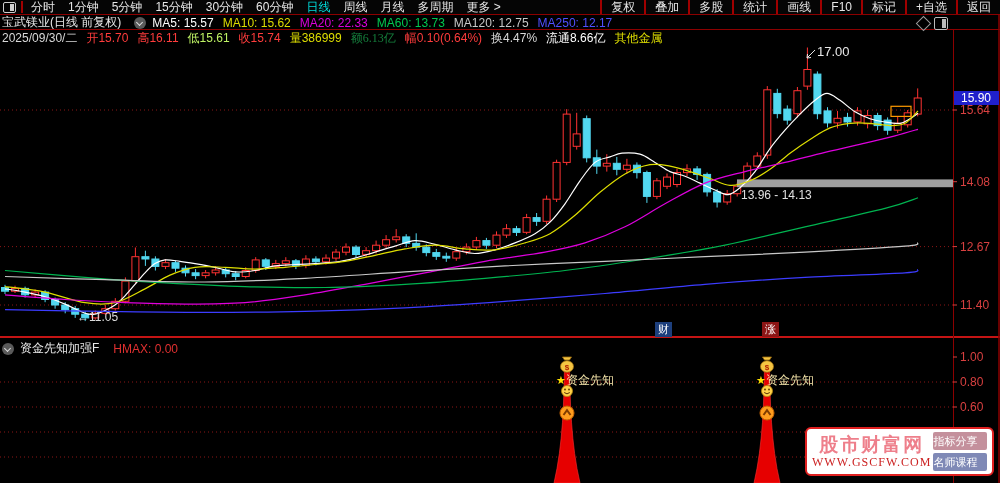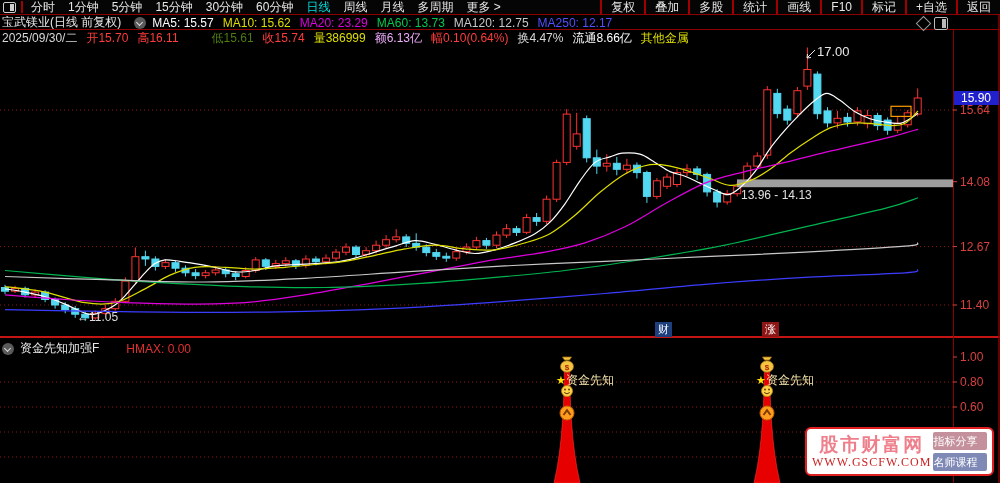--- a/index.html
+++ b/index.html
@@ -36,21 +36,21 @@
               border-radius:2px;z-index:6;}
   #panel-icon:after{content:"";position:absolute;right:1px;top:1px;bottom:1px;width:4px;background:#bbb;}
   svg#chart{position:absolute;left:0;top:0;z-index:1;}
   
   .annot{position:absolute;color:#e8e8e8;font-size:13px;z-index:3;white-space:nowrap;}
   
   .chip{position:absolute;top:322px;width:17px;height:15px;color:#fff;font-size:11px;line-height:15px;
         text-align:center;z-index:3;}
   
   #sub-header{position:absolute;left:2px;top:340px;display:flex;align-items:center;z-index:4;font-size:12px;}
-  #sub-title{color:#e8e8e8;margin-right:27px;}
+  #sub-title{color:#e8e8e8;margin-right:14px;}
   #sub-hmax{color:#e03030;}
   
   #watermark{position:absolute;left:805px;top:427px;width:189px;height:49px;background:#fff;
              border:2px solid #e02020;border-radius:6px;z-index:7;display:flex;align-items:center;
              padding:0 5px;box-sizing:border-box;}
   #wm-left{flex:1;text-align:center;}
   #wm-title{font-size:19px;font-weight:bold;color:#ee7f8b;letter-spacing:2px;line-height:21px;}
   #wm-url{font-size:12px;font-weight:normal;color:#c22;font-family:"Liberation Serif","DejaVu Serif",serif;
           letter-spacing:1px;line-height:14px;}
   #wm-right{width:60px;display:flex;flex-direction:column;gap:3px;margin-left:2px;}
@@ -91,35 +91,35 @@
         <span class="tb-btn">返回</span>
       </div>
   </div>
 
   <div id="info-row1" class="info-row">
     <span class="f-span" style="color:#e8e8e8">宝武镁业(日线 前复权)</span>
     <span class="chev-circle"></span>
 
   <span class="f-span" style="color: rgb(255, 255, 255);">MA5: 15.57</span>
       <span class="f-span" style="color: rgb(222, 222, 0);">MA10: 15.62</span>
-      <span class="f-span" style="color: rgb(222, 0, 222);">MA20: 23.29</span>
+      <span class="f-span" style="color: rgb(222, 0, 222);">MA20: 22.33</span>
       <span class="f-span" style="color: rgb(0, 200, 80);">MA60: 13.73</span>
       <span class="f-span" style="color: rgb(200, 200, 200);">MA120: 12.75</span>
       <span class="f-span" style="color: rgb(80, 80, 255);">MA250: 12.17</span>
     </div>
 
   <div id="info-row2" class="info-row">
 
   <span class="f-span" style="color: rgb(216, 216, 216);">2025/09/30/二</span>
       <span class="f-span" style="color: rgb(255, 60, 60); text-align: right;">开15.70</span>
       <span class="f-span" style="color: rgb(255, 60, 60);">高16.11</span>
-      <span class="f-span" style="color: #4d7c0f; margin-left: 24px;">低15.61</span>
+      <span class="f-span" style="color: #bef264;">低15.61</span>
       <span class="f-span" style="color: rgb(255, 60, 60);">收15.74</span>
       <span class="f-span" style="color: rgb(222, 222, 0);">量386999</span>
-      <span class="f-span" style="color: #f0abfc;">额6.13亿</span>
+      <span class="f-span" style="color: #15803d; font-family: Liberation Serif, serif;">额6.13亿</span>
       <span class="f-span" style="color: rgb(255, 60, 60);">幅0.10(0.64%)</span>
       <span class="f-span" style="color: rgb(216, 216, 216);">换4.47%</span>
       <span class="f-span" style="color: #ffffff;">流通8.66亿</span>
       <span class="f-span" style="color: rgb(222, 222, 0);">其他金属</span>
     </div>
 
   <div id="diamond-icon"></div>
   <div id="panel-icon"></div>
 
   <svg id="chart" width="1000" height="483">

